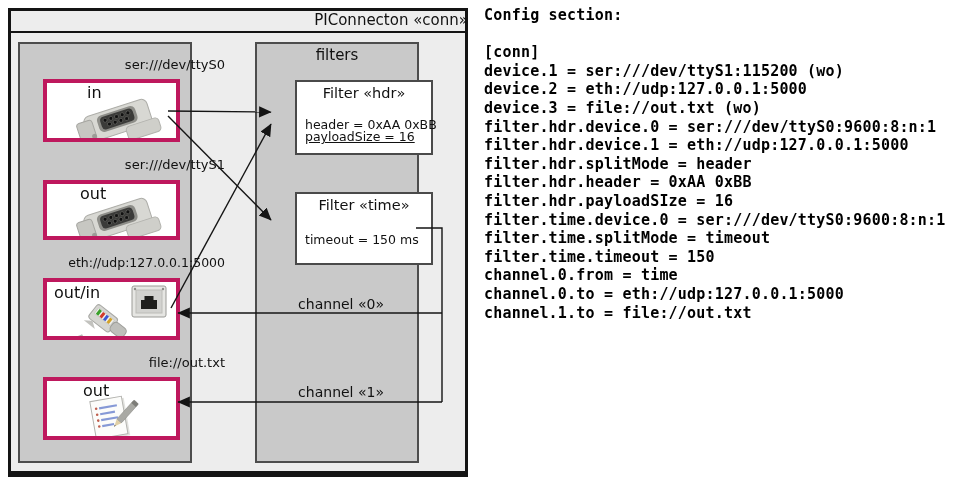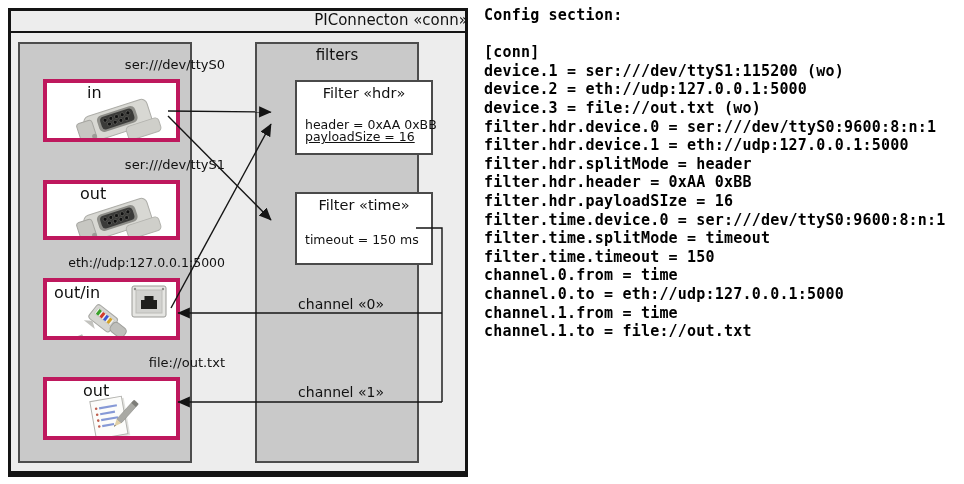--- a/index.html
+++ b/index.html
@@ -207,17 +207,16 @@
     <div class="config-line">filter.hdr.device.0 = ser:///dev/ttyS0:9600:8:n:1</div>
     <div class="config-line">filter.hdr.device.1 = eth://udp:127.0.0.1:5000</div>
     <div class="config-line">filter.hdr.splitMode = header</div>
     <div class="config-line">filter.hdr.header = 0xAA 0xBB</div>
     <div class="config-line">filter.hdr.payloadSIze = 16</div>
     <div class="config-line">filter.time.device.0 = ser:///dev/ttyS0:9600:8:n:1</div>
     <div class="config-line">filter.time.splitMode = timeout</div>
     <div class="config-line">filter.time.timeout = 150</div>
     <div class="config-line">channel.0.from = time</div>
     <div class="config-line">channel.0.to = eth://udp:127.0.0.1:5000</div>
-    <div class="config-line">channel.1.from = time</div>
     <div class="config-line">channel.1.to = file://out.txt</div>
   </div>
 
 </div>
 
 </body></html>

